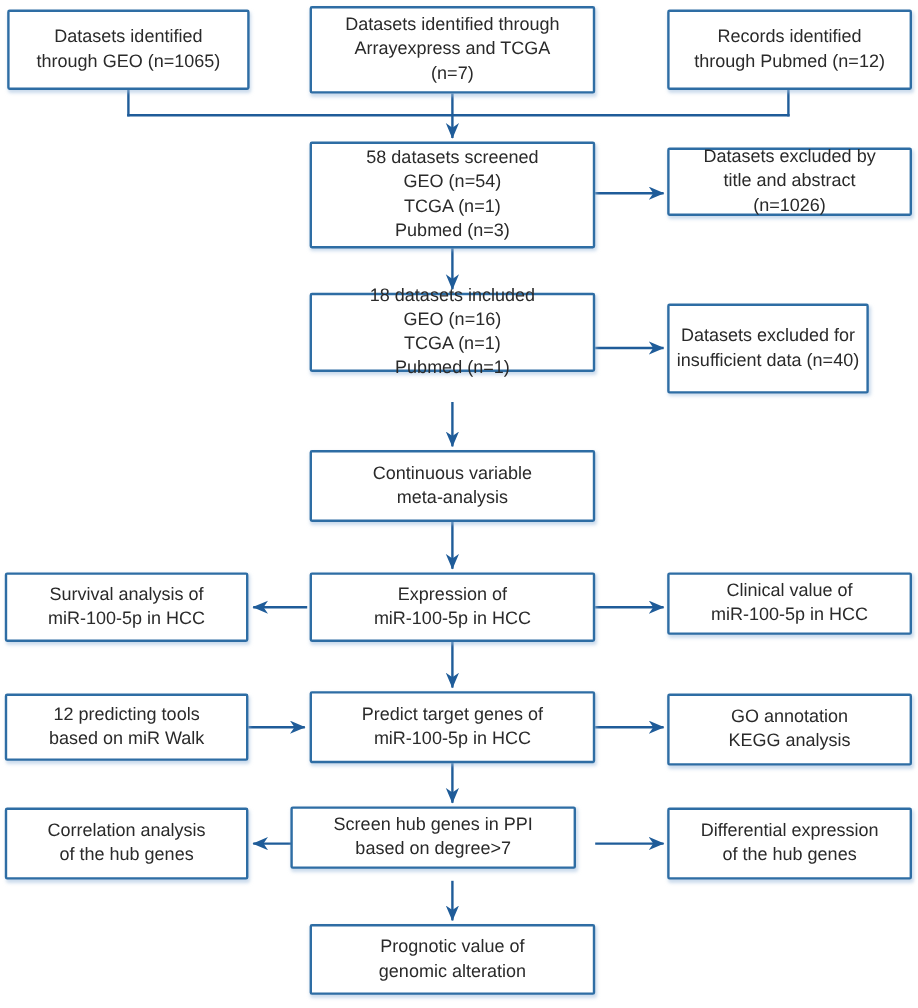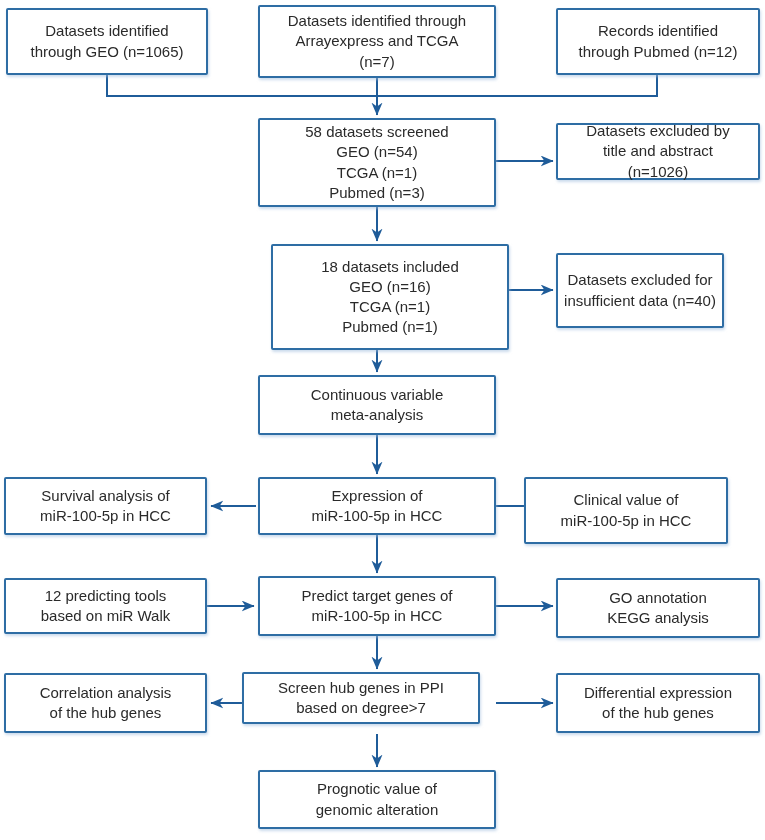--- a/index.html
+++ b/index.html
@@ -93,21 +93,21 @@
 GEO (n=54)
 TCGA (n=1)
 Pubmed (n=3)</span>
   </div>
   <div class="node" style="left:556px;top:123px;width:204px;height:57px">
     <span class="node-text">Datasets excluded by
 title and abstract
 (n=1026)</span>
   </div>
 
-  <div class="node" style="left:271px;top:244px;width:238px;height:106px">
+  <div class="node" style="left:258px;top:244px;width:238px;height:66px">
     <span class="node-text">18 datasets included
 GEO (n=16)
 TCGA (n=1)
 Pubmed (n=1)</span>
   </div>
   <div class="node" style="left:556px;top:253px;width:168px;height:75px">
     <span class="node-text">Datasets excluded for
 insufficient data (n=40)</span>
   </div>
 
@@ -117,21 +117,21 @@
   </div>
 
   <div class="node" style="left:4px;top:477px;width:203px;height:58px">
     <span class="node-text">Survival analysis of
 miR-100-5p in HCC</span>
   </div>
   <div class="node" style="left:258px;top:477px;width:238px;height:58px">
     <span class="node-text">Expression of
 miR-100-5p in HCC</span>
   </div>
-  <div class="node" style="left:524px;top:477px;width:204px;height:67px">
+  <div class="node" style="left:556px;top:477px;width:204px;height:52px">
     <span class="node-text">Clinical value of
 miR-100-5p in HCC</span>
   </div>
 
   <div class="node" style="left:4px;top:578px;width:203px;height:56px">
     <span class="node-text">12 predicting tools
 based on miR Walk</span>
   </div>
   <div class="node" style="left:258px;top:576px;width:238px;height:60px">
     <span class="node-text">Predict target genes of

